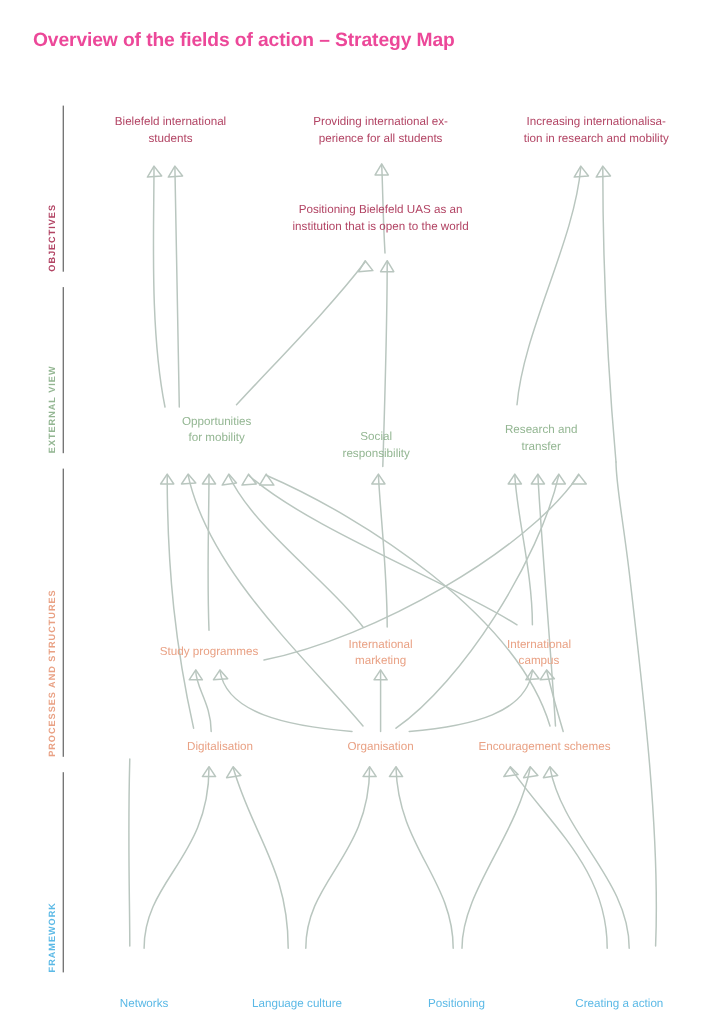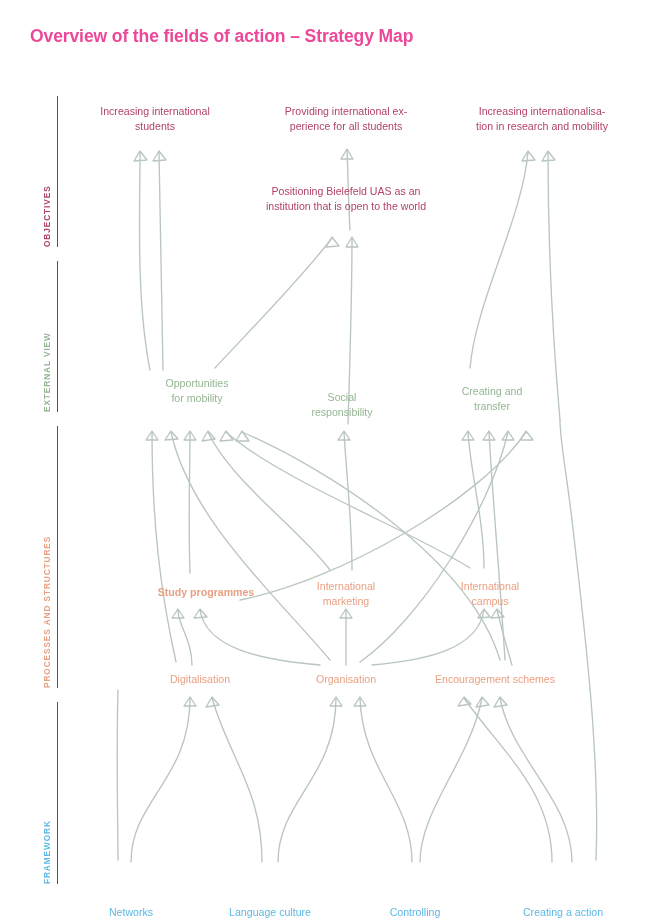--- a/index.html
+++ b/index.html
@@ -157,42 +157,42 @@
 <div class="rail" style="top:426px;height:262px;"></div>
 <div class="band-label" style="top:0;color:#e9a184;">
   <span style="left:42px;top:688px;">PROCESSES AND STRUCTURES</span>
 </div>
 
 <div class="rail" style="top:702px;height:182px;"></div>
 <div class="band-label" style="top:0;color:#5bb9e6;">
   <span style="left:42px;top:884px;">FRAMEWORK</span>
 </div>
 
-<div class="node n-obj" style="left:155px;top:104px;width:185px;">Increasing international
+<div class="node n-obj" style="left:155px;top:104px;width:185px;">Bielefeld international
 students</div>
 <div class="node n-obj" style="left:346px;top:104px;width:185px;">Providing international ex-
 perience for all students</div>
 <div class="node n-obj" style="left:542px;top:104px;width:195px;">Increasing internationalisa-
 tion in research and mobility</div>
 <div class="node n-obj" style="left:346px;top:184px;width:215px;">Positioning Bielefeld UAS as an
 institution that is open to the world</div>
 
 <div class="node n-ext" style="left:197px;top:376px;width:130px;">Opportunities
 for mobility</div>
 <div class="node n-ext" style="left:342px;top:390px;width:120px;">Social
 responsibility</div>
-<div class="node n-ext" style="left:492px;top:384px;width:120px;">Creating and
+<div class="node n-ext" style="left:492px;top:384px;width:120px;">Research and
 transfer</div>
 
-<div class="node n-pro" style="left:206px;top:585px;width:150px;font-weight:bold;">Study programmes</div>
+<div class="node n-pro" style="left:190px;top:585px;width:150px;">Study programmes</div>
 <div class="node n-pro" style="left:346px;top:579px;width:120px;">International
 marketing</div>
 <div class="node n-pro" style="left:490px;top:579px;width:120px;">International
 campus</div>
 <div class="node n-pro" style="left:200px;top:672px;width:120px;">Digitalisation</div>
 <div class="node n-pro" style="left:346px;top:672px;width:120px;">Organisation</div>
 <div class="node n-pro" style="left:495px;top:672px;width:175px;">Encouragement schemes</div>
 
 <div class="node n-fra" style="left:131px;top:868px;width:110px;">Networks</div>
 <div class="node n-fra" style="left:270px;top:868px;width:130px;">Language culture</div>
-<div class="node n-fra" style="left:415px;top:868px;width:110px;">Controlling</div>
+<div class="node n-fra" style="left:415px;top:868px;width:110px;">Positioning</div>
 <div class="node n-fra" style="left:563px;top:868px;width:150px;">Creating a action
 of internationality</div>
 
 </body></html>

